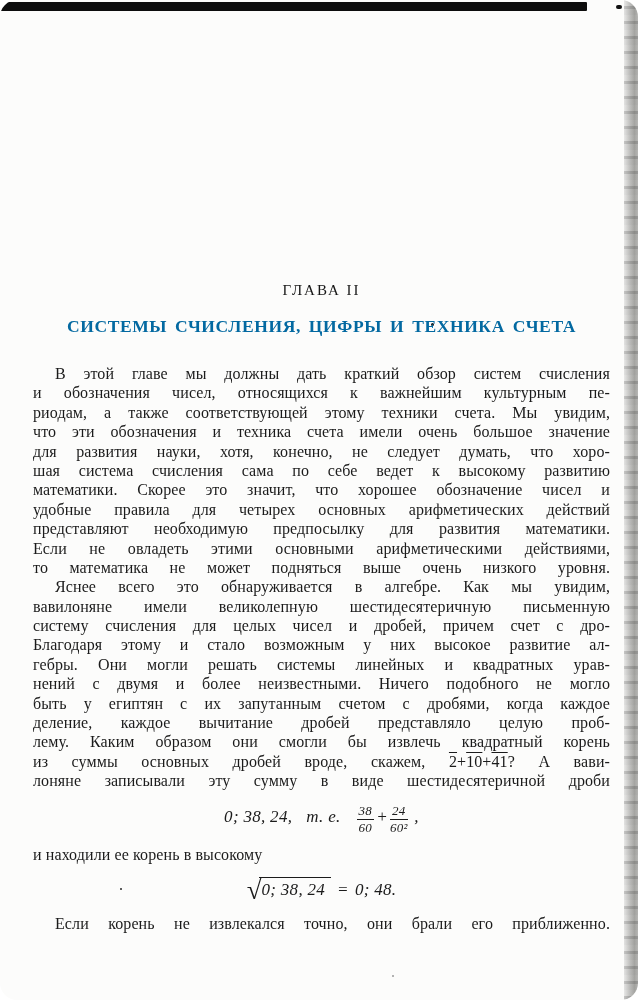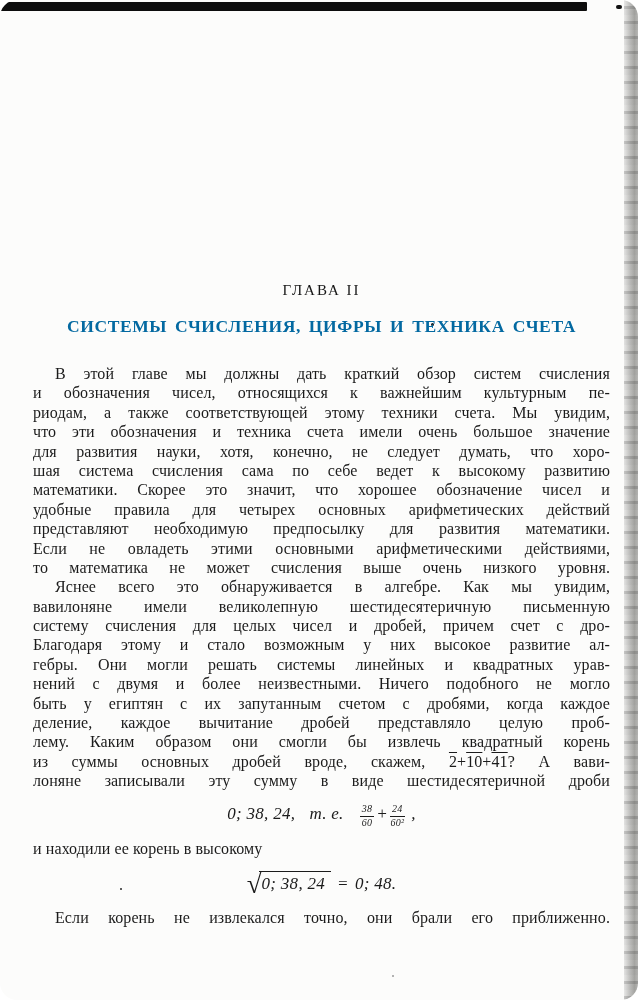--- a/index.html
+++ b/index.html
@@ -39,21 +39,21 @@
   .line.indent{text-indent:22px;}
   .line.nojust{text-align:left;text-align-last:left;white-space:normal;}
   .ov{text-decoration:overline;}
   .formula{
     text-align:center;text-align-last:center;font-size:17px;
     margin:13px 0 10px;letter-spacing:0.3px;font-style:italic;
   }
   .formula .gap{display:inline-block;width:14px;}
   .frac{
     display:inline-block;vertical-align:-0.75em;text-align:center;text-align-last:center;
-    font-size:10px;line-height:1.08;margin:0 2px;
+    font-size:13px;line-height:1.08;margin:0 2px;
   }
   .frac .num{display:block;border-bottom:1px solid #1b1b1b;padding:0 2px 1px;}
   .frac .den{display:block;padding-top:1px;}
   .sqrt-sign{font-size:27px;line-height:1;vertical-align:-4px;letter-spacing:0;}
   .radicand{display:inline-block;border-top:1.7px solid #1b1b1b;padding:2px 6px 0 2px;margin-left:-2px;}
   .f2-eq{margin:0 6px;}
 </style>
 </head>
 <body>
 
@@ -75,21 +75,21 @@
         <div class="line indent">В этой главе мы должны дать краткий обзор систем счисления</div>
         <div class="line">и обозначения чисел, относящихся к важнейшим культурным пе-</div>
         <div class="line">риодам, а также соответствующей этому техники счета. Мы увидим,</div>
         <div class="line">что эти обозначения и техника счета имели очень большое значение</div>
         <div class="line">для развития науки, хотя, конечно, не следует думать, что хоро-</div>
         <div class="line">шая система счисления сама по себе ведет к высокому развитию</div>
         <div class="line">математики. Скорее это значит, что хорошее обозначение чисел и</div>
         <div class="line">удобные правила для четырех основных арифметических действий</div>
         <div class="line">представляют необходимую предпосылку для развития математики.</div>
         <div class="line">Если не овладеть этими основными арифметическими действиями,</div>
-        <div class="line">то математика не может счисления выше очень низкого уровня.</div>
+        <div class="line">то математика не может подняться выше очень низкого уровня.</div>
       </div>
 
       <div>
         <div class="line indent">Яснее всего это обнаруживается в алгебре. Как мы увидим,</div>
         <div class="line">вавилоняне имели великолепную шестидесятеричную письменную</div>
         <div class="line">систему счисления для целых чисел и дробей, причем счет с дро-</div>
         <div class="line">Благодаря этому и стало возможным у них высокое развитие ал-</div>
         <div class="line">гебры. Они могли решать системы линейных и квадратных урав-</div>
         <div class="line">нений с двумя и более неизвестными. Ничего подобного не могло</div>
         <div class="line">быть у египтян с их запутанным счетом с дробями, когда каждое</div>

